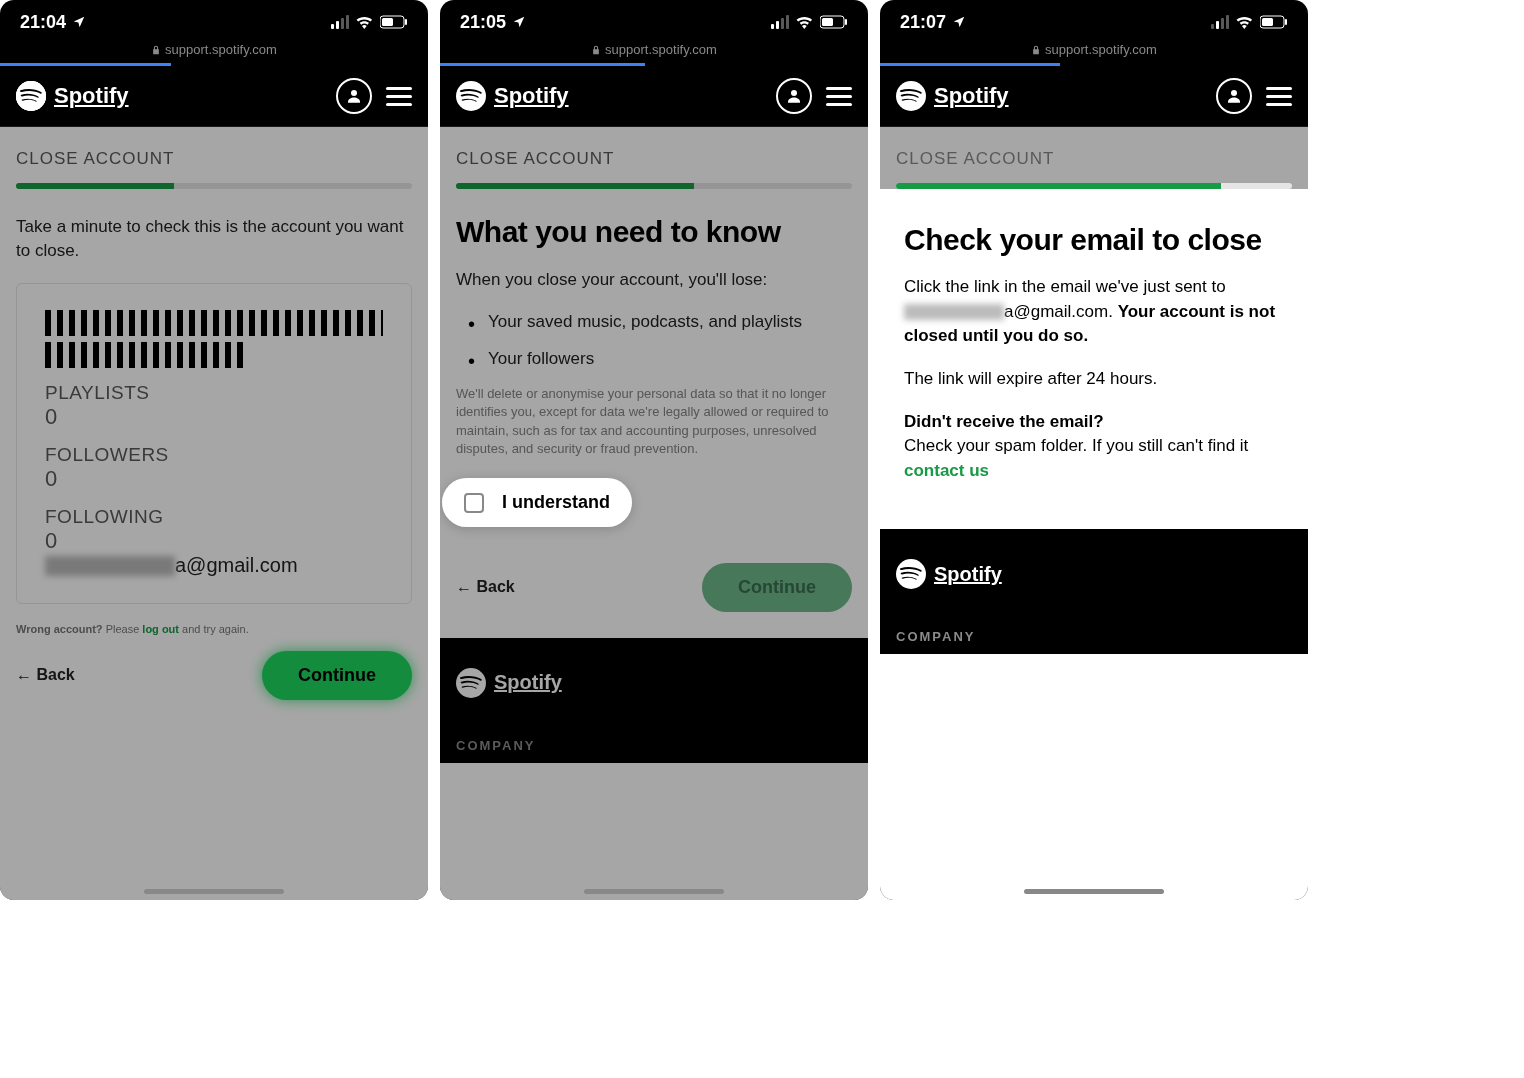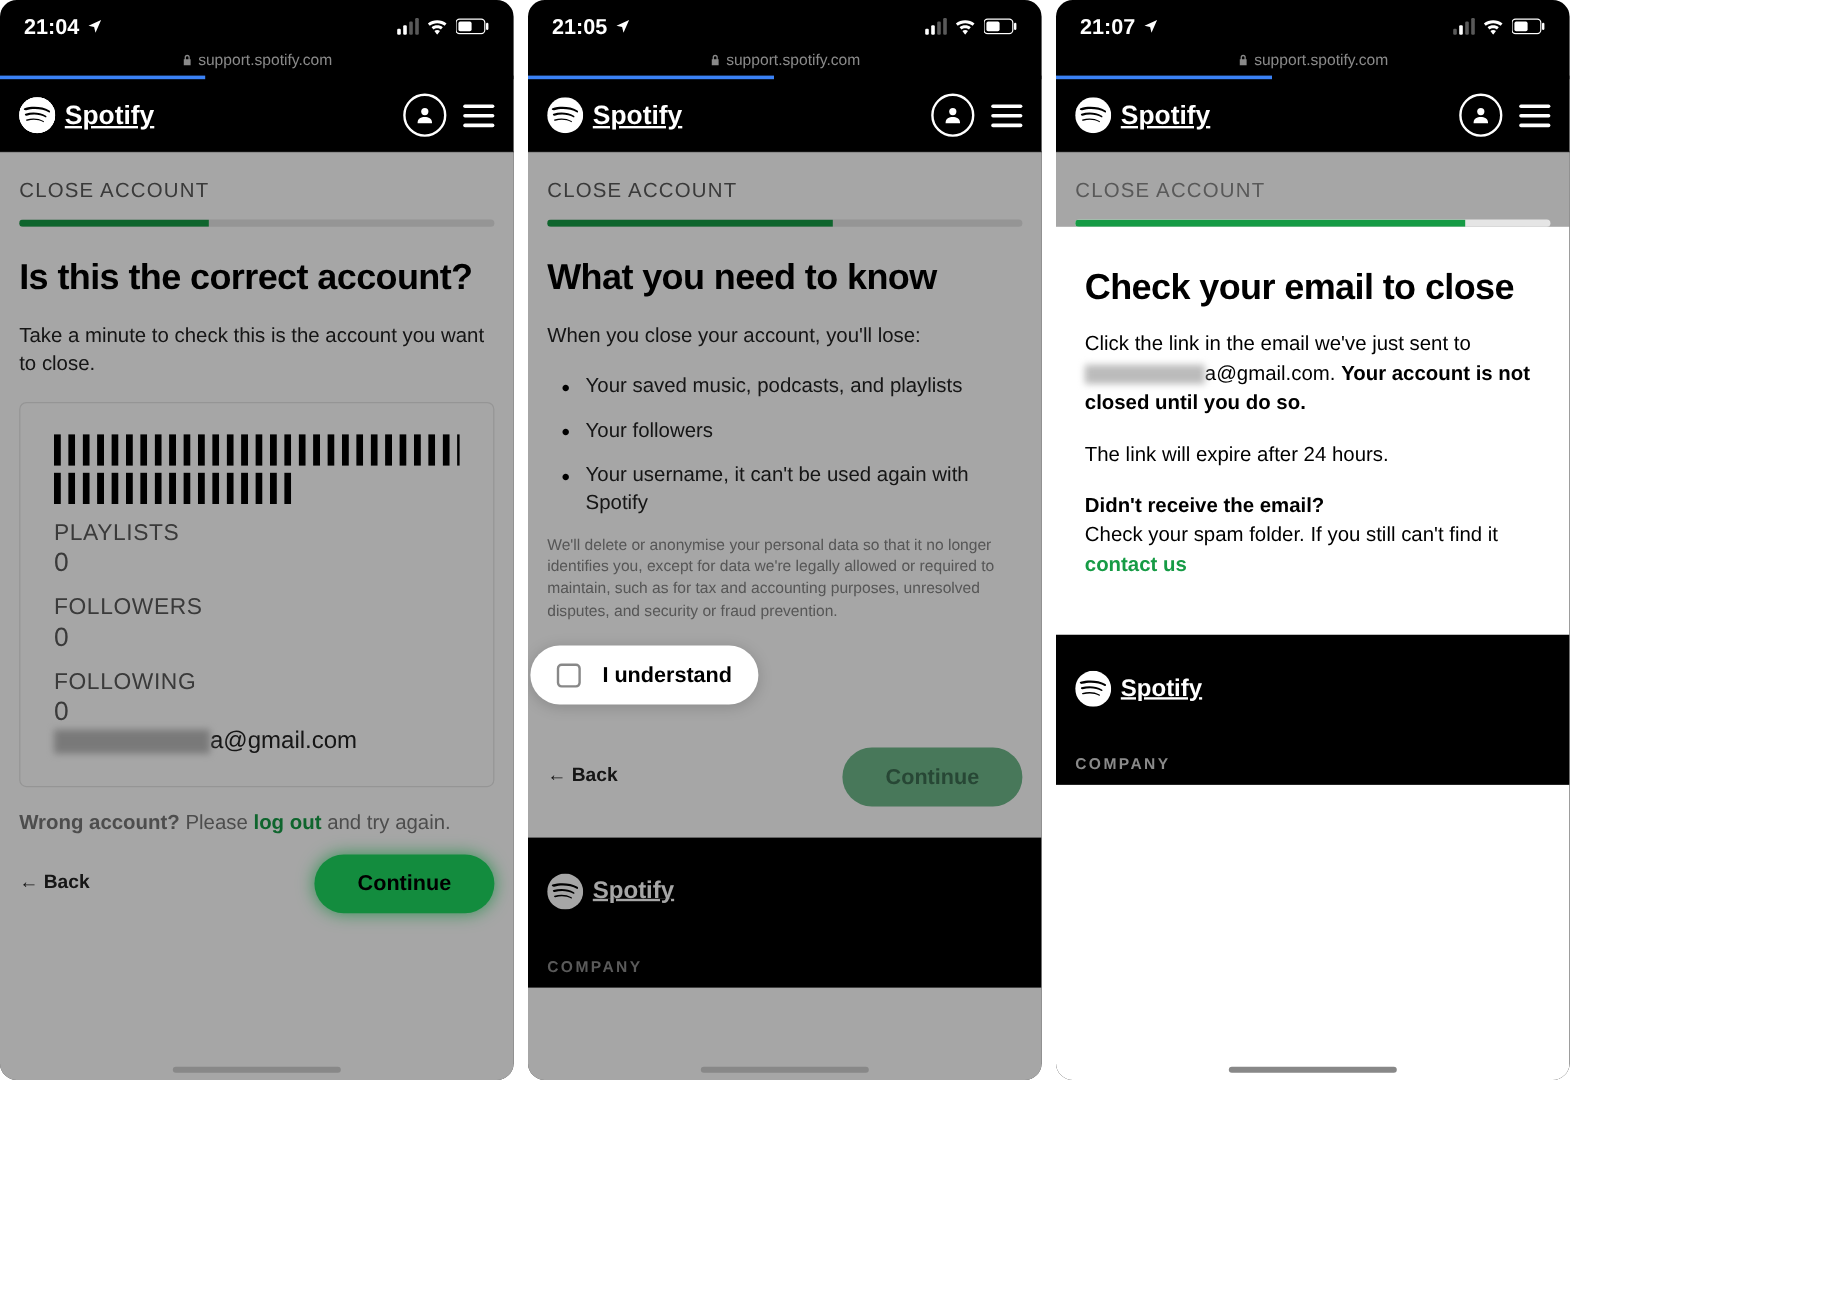--- a/index.html
+++ b/index.html
@@ -81,21 +81,21 @@
   p.lead { font-size:17px; color:#222; margin-bottom:20px; line-height:1.4; }
   .card {
     border:1px solid #e5e5e5; border-radius:6px; padding:26px 28px; margin-bottom:18px;
   }
   .pix { background:linear-gradient(90deg,#000 0 6px,#fff 6px 12px) repeat; background-size:12px 12px; height:26px; margin-bottom:6px; filter:contrast(1.2); }
   .pix.short { width:60%; }
   .stat-label { color:#5a5a5a; font-size:19px; letter-spacing:.5px; margin-top:14px; }
   .stat-val { color:#5a5a5a; font-size:22px; }
   .email-val { color:#222; font-size:20px; }
   .email-blur { display:inline-block; width:130px; height:20px; background:#bbb; filter:blur(3px); vertical-align:middle; }
-  .fineprint { font-size:17px; color:#777; line-height:1.4; }
+  .fineprint { font-size:11px; color:#777; line-height:1.4; }
   .fineprint a { color:#169b45; text-decoration:none; font-weight:600; }
   .nav-row { display:flex; justify-content:space-between; align-items:center; padding:14px 0 4px; }
   .back-link { color:#222; font-size:16px; font-weight:600; }
   .back-link::before { content:"← "; }
   .btn-primary {
     background:#1ed760; color:#000; font-weight:700; font-size:18px;
     padding:14px 36px; border-radius:999px; border:none;
   }
   .btn-primary.glow { box-shadow:0 0 14px rgba(30,215,96,.8); }
   .btn-primary.disabled { background:#6fb88a; color:#3d6d52; }
@@ -198,21 +198,20 @@
         </div>
     </div>
   </div>
 
   <div class="content">
     <div class="section">
       <div class="eyebrow">CLOSE ACCOUNT</div>
       <div class="step-track">
           <div class="step-fill" style="width:40%"></div>
         </div>
-      <h1 class="title">Is this the correct account?</h1>
       <p class="lead">Take a minute to check this is the account you want to close.</p>
       <div class="card">
         <div class="pix"></div>
         <div class="pix short"></div>
         <div class="stat-label">PLAYLISTS</div>
         <div class="stat-val">0</div>
         <div class="stat-label">FOLLOWERS</div>
         <div class="stat-val">0</div>
         <div class="stat-label">FOLLOWING</div>
         <div class="stat-val">0</div>
@@ -292,21 +291,20 @@
     <div class="section">
       <div class="eyebrow">CLOSE ACCOUNT</div>
       <div class="step-track">
           <div class="step-fill" style="width:60%"></div>
         </div>
       <h1 class="title">What you need to know</h1>
       <p class="lead">When you close your account, you'll lose:</p>
       <ul class="lose">
         <li>Your saved music, podcasts, and playlists</li>
         <li>Your followers</li>
-        <li>Your username, it can't be used again with Spotify</li>
       </ul>
       <p class="legal">We'll delete or anonymise your personal data so that it no longer identifies you, except for data we're legally allowed or required to maintain, such as for tax and accounting purposes, unresolved disputes, and security or fraud prevention.</p>
       <div class="understand-pill" style="position:relative; z-index:6;align-items:flex-end;">
         <span class="chk"></span>
         <span>I understand</span>
       </div>
       <div class="nav-row" style="margin-top:22px;">
         <span class="back-link">Back</span>
         <button class="btn-primary disabled">Continue</button>
       </div>

